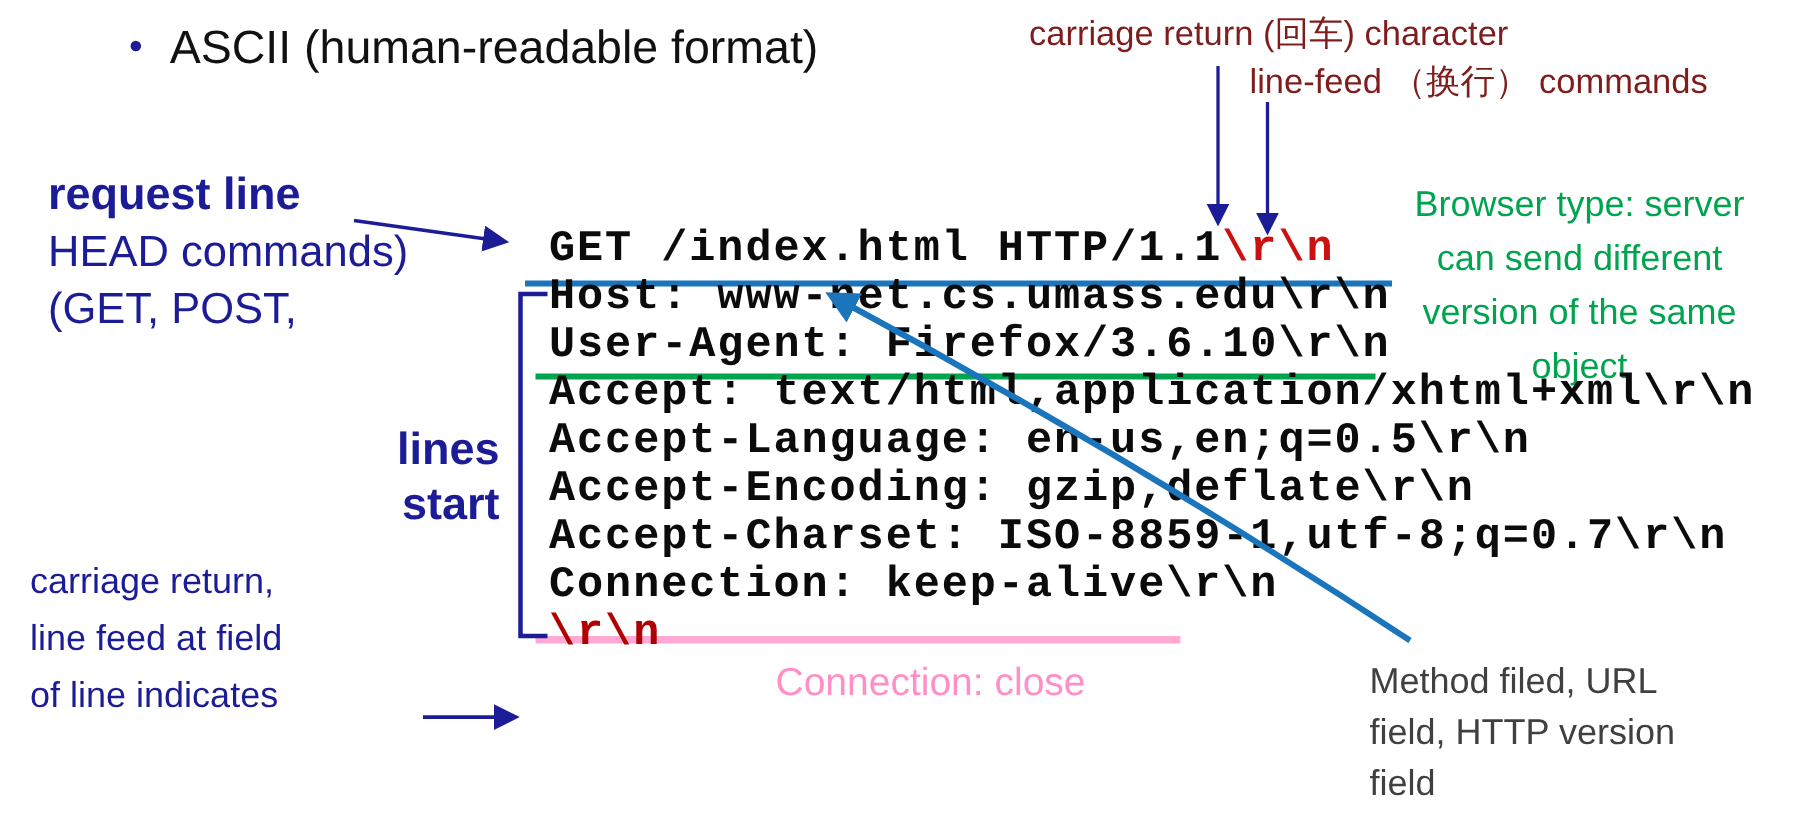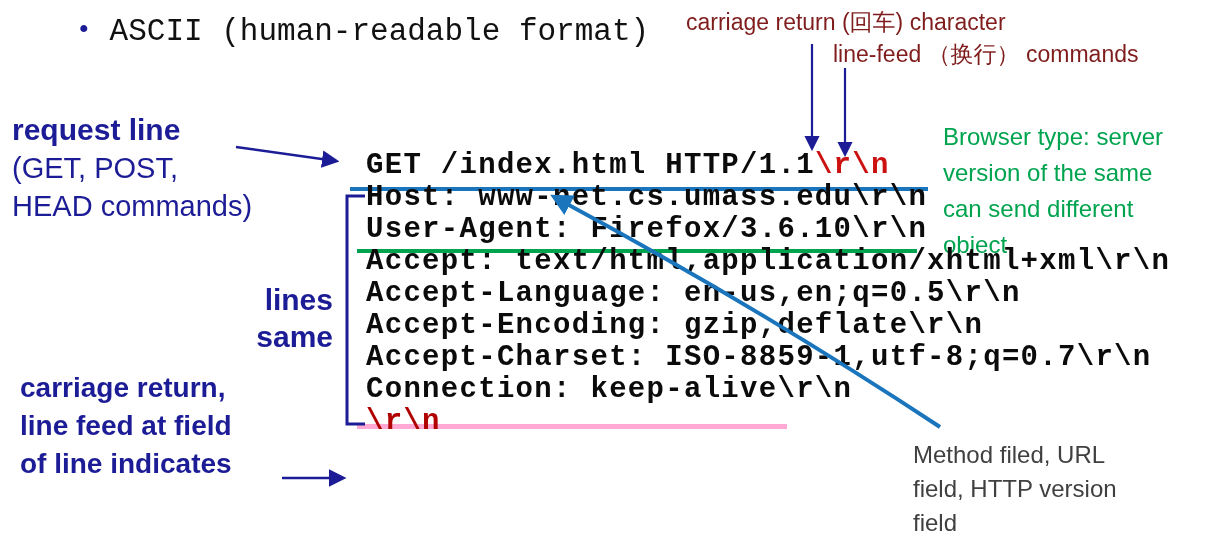--- a/index.html
+++ b/index.html
@@ -2,32 +2,32 @@
 <html><head>
 <meta charset="utf-8">
 <style>
   html,body{margin:0;padding:0;background:#fff;}
   #canvas{
     position:relative;width:1212px;height:550px;background:#ffffff;
     overflow:hidden;font-family:"Liberation Sans",sans-serif;
   }
   .abs{position:absolute;}
   
-  .title-row{left:76px;top:14px;font-family:Liberation Mono, monospace;font-size:31px;color:#111;white-space:nowrap;}
+  .title-row{left:86px;top:14px;font-family:Liberation Sans, sans-serif;font-size:31px;color:#111;white-space:nowrap;}
   .title-row .bullet{color:#1c1c96;font-size:26px;vertical-align:3px;margin-right:18px;}
   
   .black-anno{color:#7f1d1d;font-size:23px;white-space:nowrap;}
   
   .navy{color:#1c1c96;}
-  .req-label{left:12px;top:111px;font-size:29px;line-height:38px;white-space:nowrap;}
+  .req-label{left:32px;top:111px;font-size:29px;line-height:38px;white-space:nowrap;}
   .req-label .b1{font-weight:bold;font-size:30px;}
   .hdr-label{right:879px;top:281px;font-size:30px;font-weight:bold;line-height:37px;text-align:right;white-space:nowrap;}
-  .crlf-note{left:20px;top:369px;font-size:28px;line-height:38px;white-space:nowrap;font-weight:bold;}
+  .crlf-note{left:20px;top:369px;font-size:24px;line-height:38px;white-space:nowrap;}
   
-  .green-note{left:943px;top:119px;font-size:24px;line-height:36px;color:#00a44f;white-space:nowrap;}
+  .green-note{left:943px;top:119px;font-size:24px;line-height:36px;color:#00a44f;white-space:nowrap;text-align:center;}
   .method-note{left:913px;top:438px;font-size:24px;line-height:34px;color:#404040;white-space:nowrap;}
   .conn-close{left:517px;top:439px;font-size:26px;color:#ff8fc6;white-space:nowrap;}
   
   .http{left:366px;top:150px;font-family:"Liberation Mono","DejaVu Sans Mono",monospace;
         font-weight:bold;font-size:29px;line-height:32px;letter-spacing:1.3px;color:#0b0b0b;white-space:pre;}
   .http .crlf-red{color:#cc1111;}
   .http .crlf-darkred{color:#b00000;}
   .http .crlf-black{color:#0b0b0b;}
   
   .bar{position:absolute;}
@@ -43,44 +43,45 @@
 
   <div class="abs title-row">
     <span class="bullet">•</span><span>ASCII (human-readable format)</span>
   </div>
 
   <div class="abs black-anno" style="left:686px;top:7px;">carriage return (回车) character</div>
   <div class="abs black-anno" style="left:833px;top:39px;">line-feed （换行） commands</div>
 
   <div class="abs navy req-label">
       <div class="b1">request line</div>
+      <div>HEAD commands)</div>
       <div>(GET, POST,</div>
-      <div>HEAD commands)</div>
     </div>
   <div class="abs navy hdr-label">
       <div>lines</div>
-      <div>same</div>
+      <div>start</div>
     </div>
   <div class="abs navy crlf-note">
       <div>carriage return,</div>
       <div>line feed at field</div>
       <div>of line indicates</div>
     </div>
 
   <div class="abs green-note">
       <div>Browser type: server</div>
+      <div>can send different</div>
       <div>version of the same</div>
-      <div>can send different</div>
       <div>object</div>
     </div>
   <div class="abs method-note">
       <div>Method filed, URL</div>
       <div>field, HTTP version</div>
       <div>field</div>
     </div>
+  <div class="abs conn-close">Connection: close</div>
 
   <div class="bar bar-blue"></div>
   <div class="bar bar-green"></div>
   <div class="bar bar-pink"></div>
 
   <div class="abs http" id="http-block"><div><span>GET /index.html HTTP/1.1</span><span class="crlf-red">\r\n</span></div><div><span>Host: www-net.cs.umass.edu</span><span class="crlf-black">\r\n</span></div><div><span>User-Agent: Firefox/3.6.10</span><span class="crlf-black">\r\n</span></div><div><span>Accept: text/html,application/xhtml+xml</span><span class="crlf-black">\r\n</span></div><div><span>Accept-Language: en-us,en;q=0.5</span><span class="crlf-black">\r\n</span></div><div><span>Accept-Encoding: gzip,deflate</span><span class="crlf-black">\r\n</span></div><div><span>Accept-Charset: ISO-8859-1,utf-8;q=0.7</span><span class="crlf-black">\r\n</span></div><div><span>Connection: keep-alive</span><span class="crlf-black">\r\n</span></div><div><span></span><span class="crlf-darkred">\r\n</span></div></div>
 
   <svg class="overlay" viewBox="0 0 1212 550">
     <defs>
       <marker id="arrNavy" viewBox="0 0 10 10" refX="8" refY="5" markerWidth="7" markerHeight="7" orient="auto-start-reverse">

